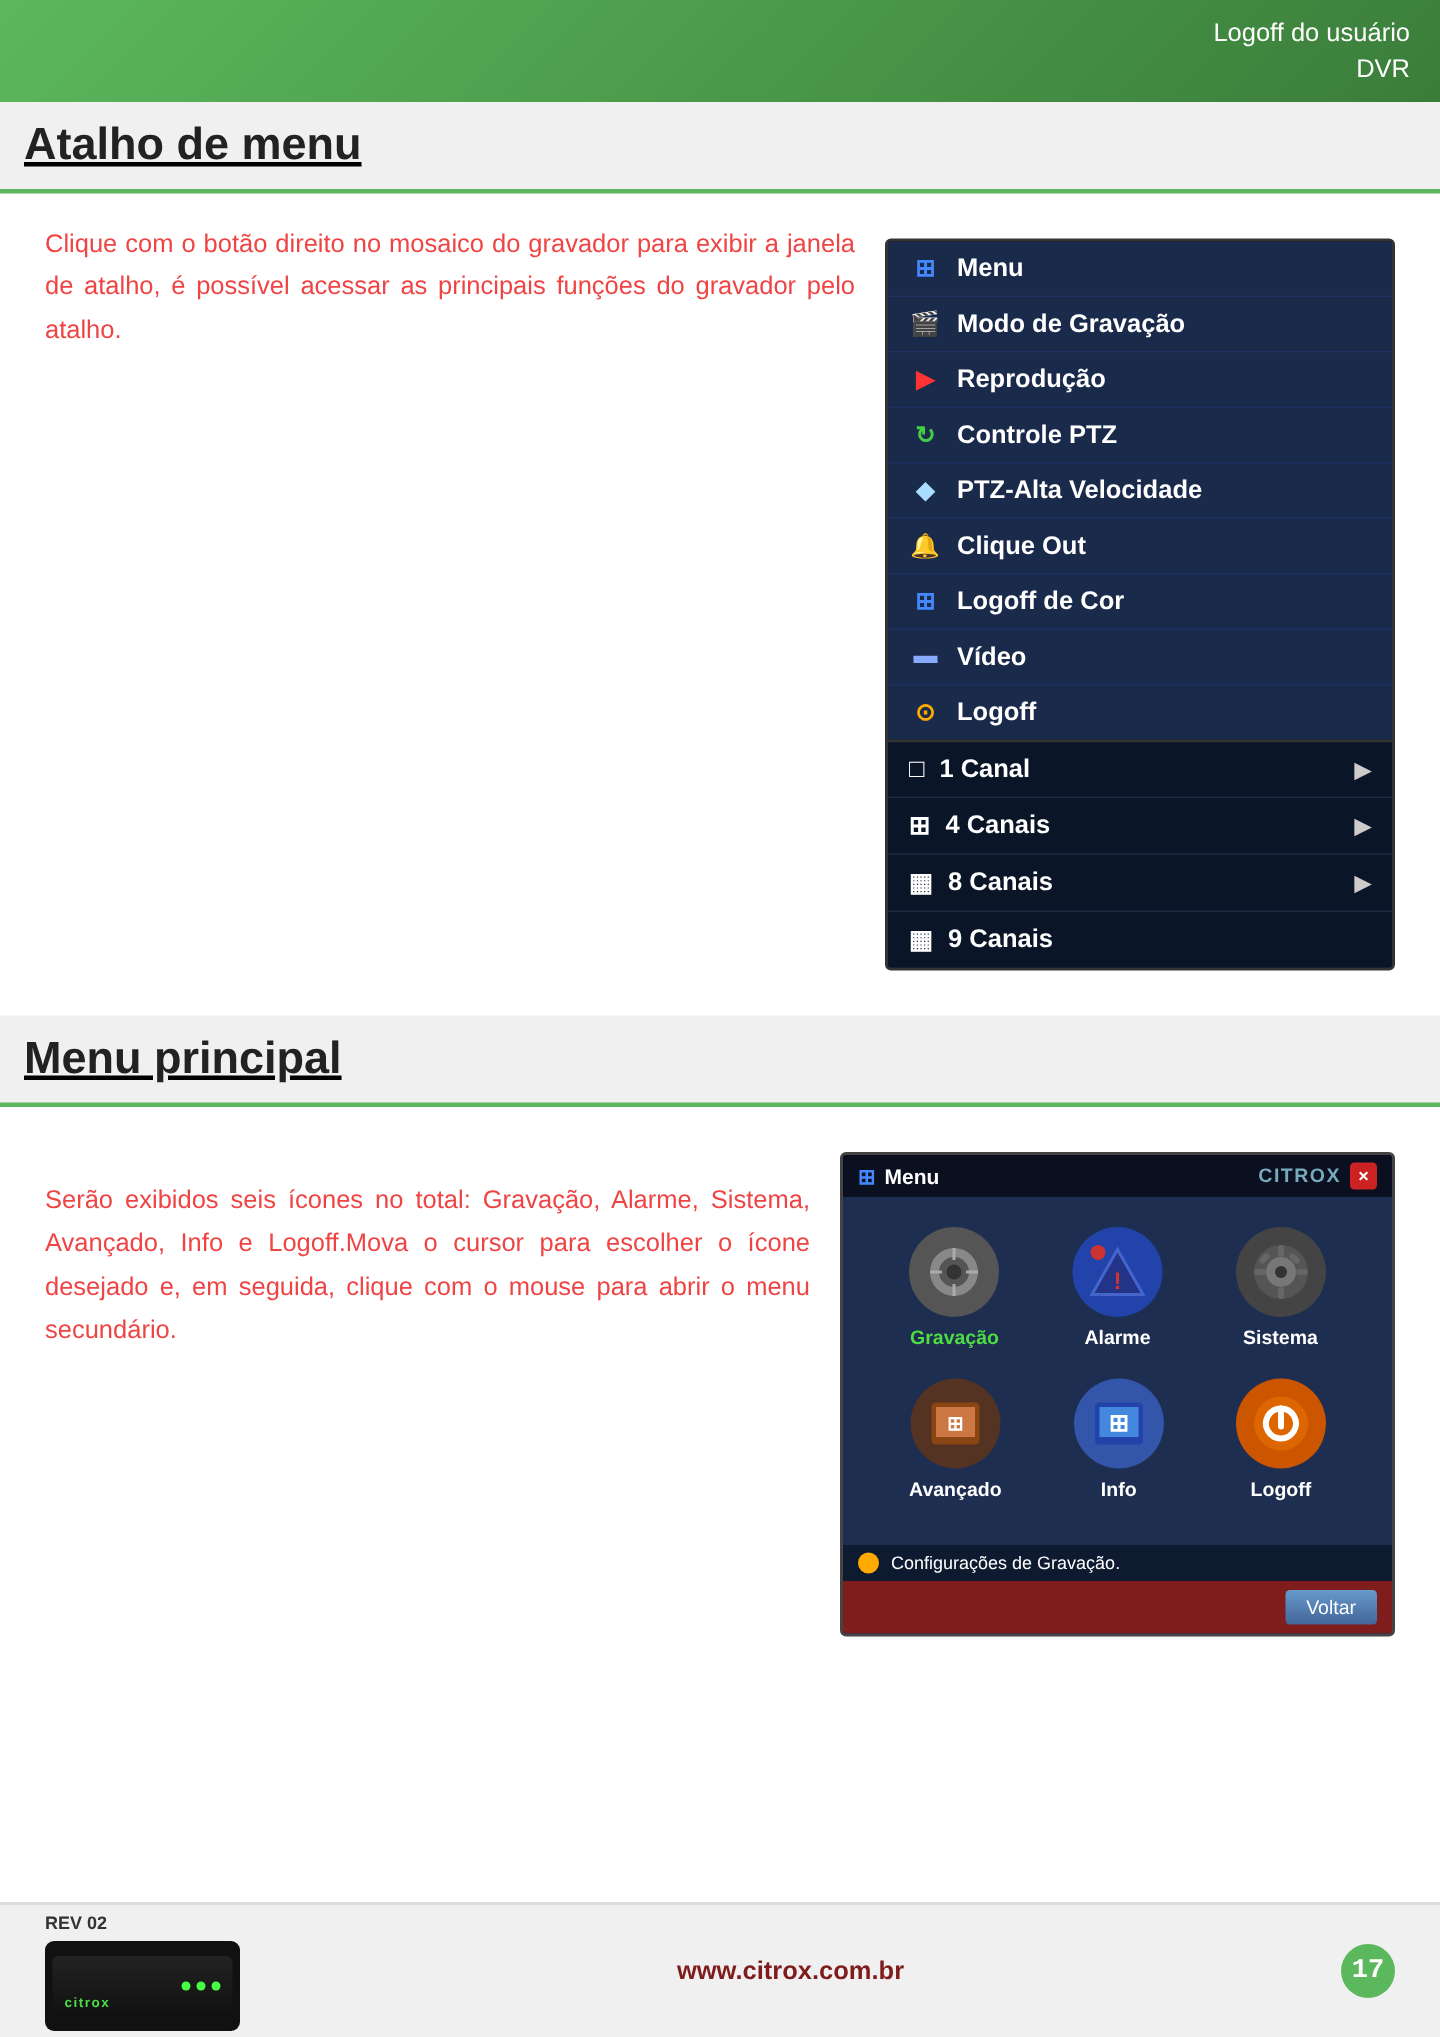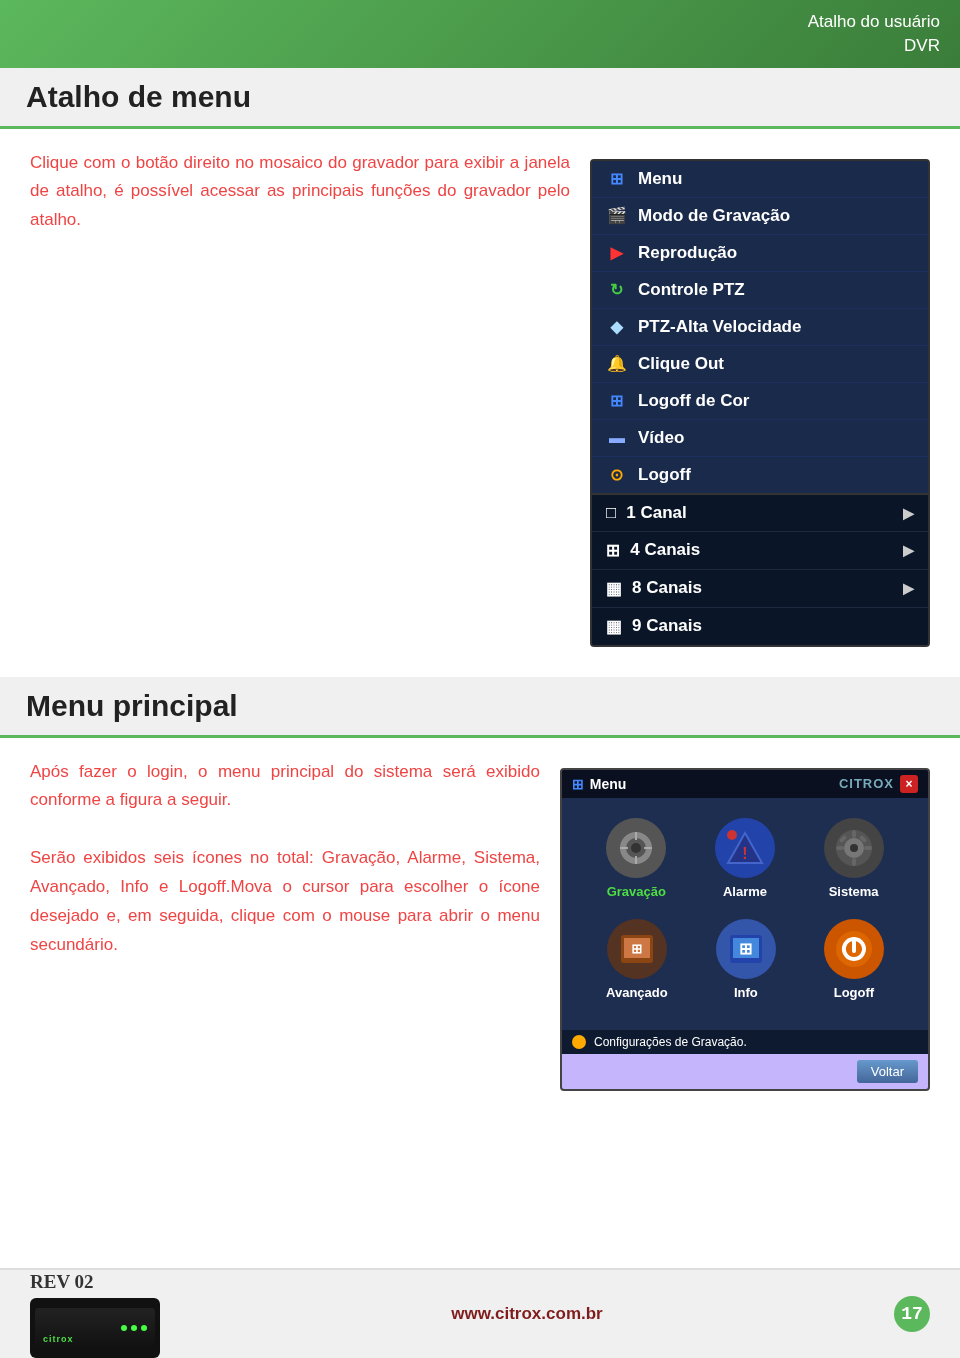--- a/index.html
+++ b/index.html
@@ -25,21 +25,22 @@
       color: #fff;
       text-align: right;
       font-size: 17px;
       line-height: 1.4;
     }
 
     
     .section-title-bar {
       background: #f0f0f0;
       border-bottom: 3px solid #5cb85c;
-      padding: 12px 26px;
+      padding: 12px 16px;
+      text-decoration: underline;
     }
     .section-title {
       font-size: 30px;
       font-weight: bold;
       color: #222;
     }
 
     
     .content-area {
       padding: 20px 30px;
@@ -235,21 +236,21 @@
       font-size: 12px;
     }
     .mm-status-dot {
       width: 14px;
       height: 14px;
       border-radius: 50%;
       background: #ffaa00;
       flex-shrink: 0;
     }
     .mm-footer {
-      background: #c4b5fd;
+      background: #7f1d1d;
       padding: 6px 10px;
       display: flex;
       justify-content: flex-end;
     }
     .mm-voltar-btn {
       background: linear-gradient(to bottom, #6699cc, #446699);
       color: #fff;
       border: none;
       border-radius: 3px;
       padding: 4px 14px;
@@ -270,25 +271,24 @@
       align-items: center;
       padding: 0 30px;
       justify-content: space-between;
     }
     .footer-left {
       display: flex;
       align-items: center;
       gap: 15px;
     }
     .footer-rev {
-      font-size: 19px;
+      font-size: 12px;
       font-weight: bold;
       color: #333;
       margin-bottom: 5px;
-      font-family: Liberation Serif, serif;
     }
     .footer-dvr-img {
       width: 130px;
       height: 60px;
       background: #111;
       border-radius: 6px;
       display: flex;
       align-items: center;
       justify-content: center;
       position: relative;
@@ -346,21 +346,21 @@
       padding-bottom: 100px;
     }
   </style>
 </head>
 <body>
 
 <div class="main-content">
 
   <div class="header">
     <div class="header-text">
-      <div>Atalho do usuário</div>
+      <div>Logoff do usuário</div>
       <div>DVR</div>
     </div>
   </div>
 
   <div class="section-title-bar">
     <div class="section-title">Atalho de menu</div>
   </div>
 
   <div class="content-area">
     <div class="text-block">Clique com o botão direito no mosaico do gravador para exibir a janela de atalho, é possível acessar as principais funções do gravador pelo atalho.</div>
@@ -437,21 +437,20 @@
       </div>
     </div>
   </div>
 
   <div class="section-title-bar section2">
     <div class="section-title">Menu principal</div>
   </div>
 
   <div class="content-area">
     <div class="text-block">
-      <p>Após fazer o login, o menu principal do sistema será exibido conforme a figura a seguir.</p>
       <br>
       <p>Serão exibidos seis ícones no total: Gravação, Alarme, Sistema, Avançado, Info e Logoff.Mova o cursor para escolher o ícone desejado e, em seguida, clique com o mouse para abrir o menu secundário.</p>
     </div>
 
     <div class="main-menu-screenshot">
 
       <div class="mm-titlebar">
         <div class="mm-titlebar-left">
           <span style="color:#4488ff;font-size:14px;">⊞</span>
           <span>Menu</span>

